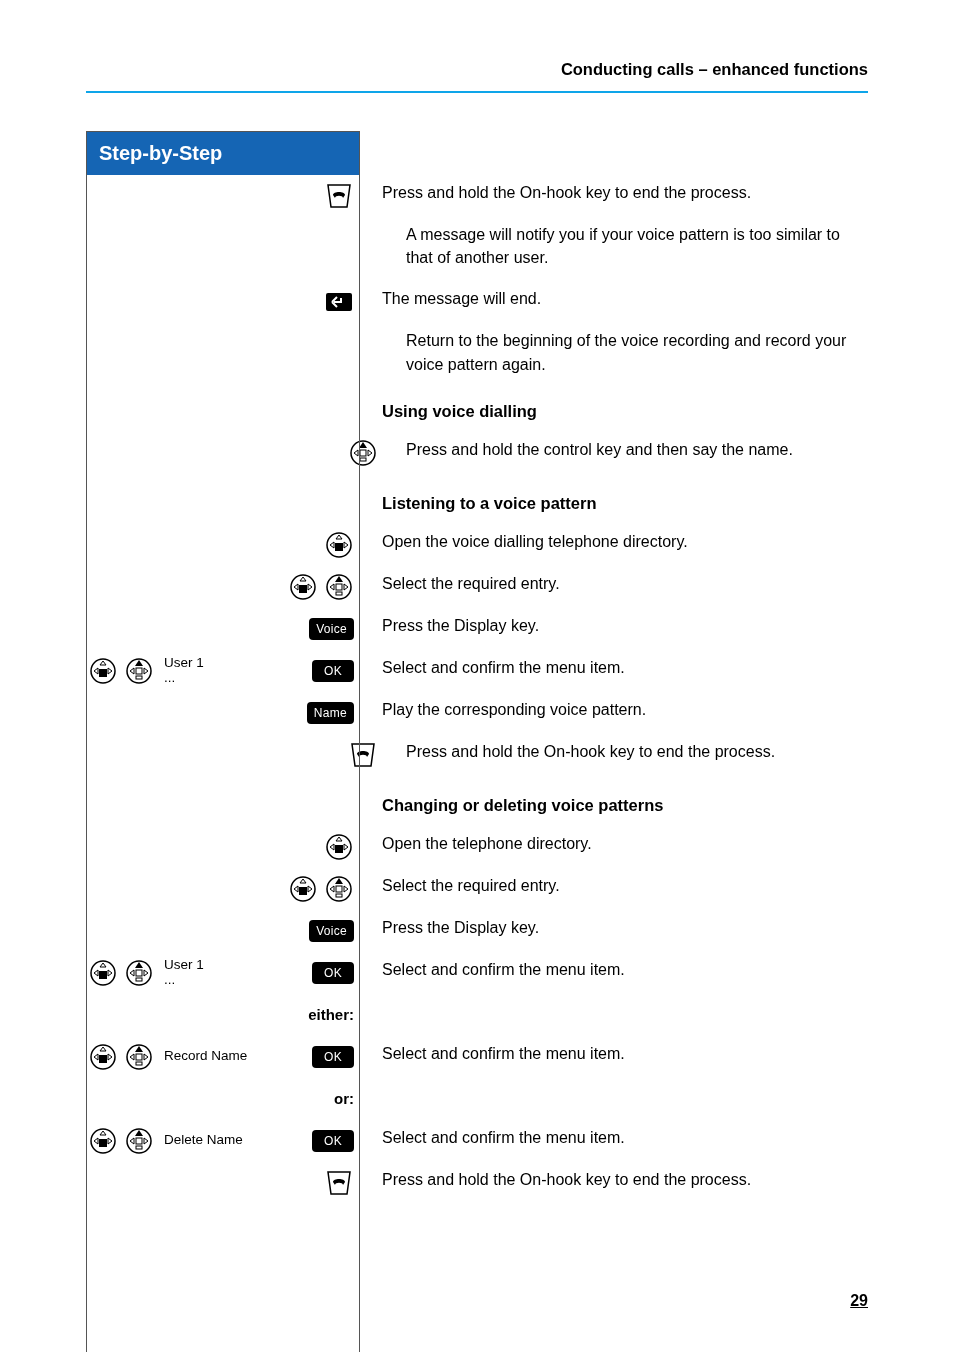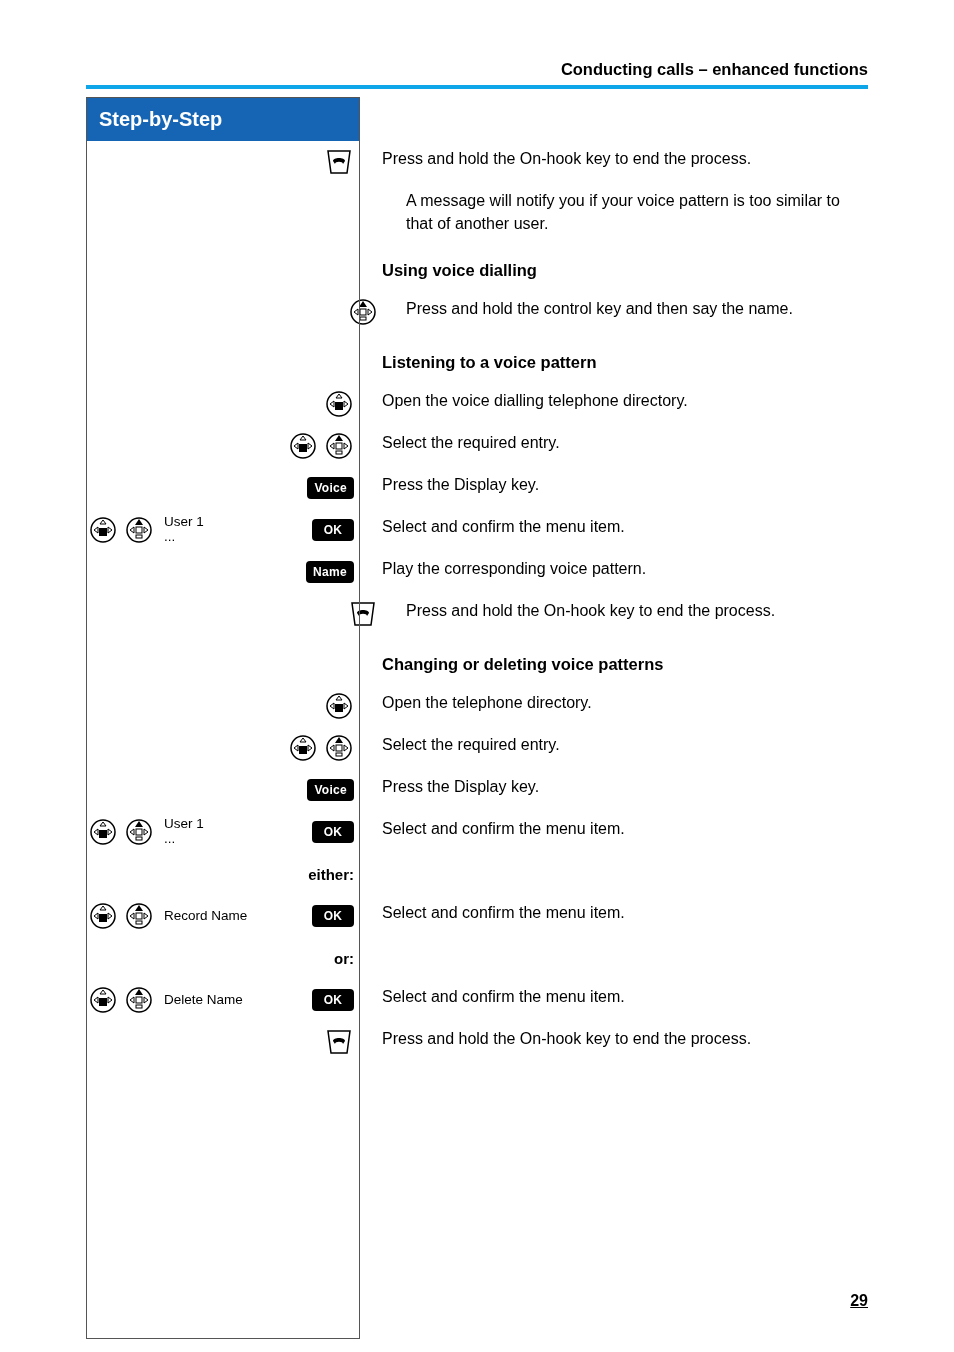--- a/index.html
+++ b/index.html
@@ -1,29 +1,29 @@
 <!DOCTYPE html>
 <html><head>
 <meta charset="utf-8">
 <style>
   html,body{margin:0;padding:0;background:#fff;font-family:Arial,Helvetica,sans-serif;color:#000;font-size:14px;}
   .page{width:954px;height:1352px;position:relative;box-sizing:border-box;padding:60px 86px 0 86px;}
-  .running-head{font-weight:bold;font-size:16.5px;text-align:right;padding-bottom:6px;border-bottom:4px solid #0ea5e9;margin-bottom:8px;}
+  .running-head{font-weight:bold;font-size:16.5px;text-align:right;padding-bottom:12px;border-bottom:2px solid #0ea5e9;margin-bottom:38px;}
   .cols{display:flex;align-items:flex-start;}
   .sidebar{width:274px;flex:0 0 274px;border:0.5px solid #555;box-sizing:border-box;height:1242px;}
   .sidebar-head{background:#1565b4;color:#fff;font-weight:bold;font-size:20px;padding:10px 12px;}
   .row{display:flex;align-items:flex-start;margin-bottom:12px;min-height:30px;}
   .row.lg{margin-bottom:18px;padding-left:24px;}
   .left{flex:0 0 274px;display:flex;justify-content:flex-end;align-items:center;min-height:30px;box-sizing:border-box;padding-right:6px;gap:6px;}
   .left.label-row{justify-content:flex-start;align-items:center;padding-left:2px;}
   .left.label-row .icons{display:flex;gap:6px;flex:0 0 auto;}
   .left.label-row .lbl{flex:1;font-size:13.5px;font-family:Arial,Helvetica,sans-serif;padding-left:4px;line-height:1.1;}
   .right{flex:1;padding-left:22px;font-size:16px;line-height:1.45;}
   .right .h{font-weight:bold;font-size:16.5px;margin:6px 0 2px 0;}
-  .pill{display:inline-flex;align-items:center;justify-content:center;background:#000;color:#fff;font-size:12px;font-weight:bold;border-radius:4px;padding:2px 7px;min-width:28px;height:18px;letter-spacing:0.3px;}
+  .pill{display:inline-flex;align-items:center;justify-content:center;background:#000;color:#fff;font-size:12px;font-weight:normal;border-radius:4px;padding:2px 7px;min-width:28px;height:18px;letter-spacing:0.3px;}
   .kw{font-weight:bold;font-size:15px;text-align:right;width:100%;}
   .pagenum{position:absolute;bottom:42px;right:86px;font-weight:bold;font-size:16px;text-decoration:underline;}
 
   
   .ic{width:30px;height:30px;display:inline-block;}
   .svg{width:30px;height:30px;}
 </style>
 </head>
 <body>
 
@@ -101,21 +101,33 @@
               </svg></span>
         </div>
         <div class="right">Press and hold the On-hook key to end the process.</div>
       </div>
 
       <div class="row lg">
         <div class="left"></div>
         <div class="right">A message will notify you if your voice pattern is too similar to that of another user.</div>
       </div>
 
-
+      <div class="row">
+        <div class="left">
+          <span class="ic"><svg class="svg">
+                <use href="#ic-back"></use>
+              </svg></span>
+        </div>
+        <div class="right">The message will end.</div>
+      </div>
+
+      <div class="row lg">
+        <div class="left"></div>
+        <div class="right">Return to the beginning of the voice recording and record your voice pattern again.</div>
+      </div>
 
       <div class="row">
         <div class="left"></div>
         <div class="right">
             <div class="h">Using voice dialling</div>
           </div>
       </div>
 
       <div class="row lg">
         <div class="left">

